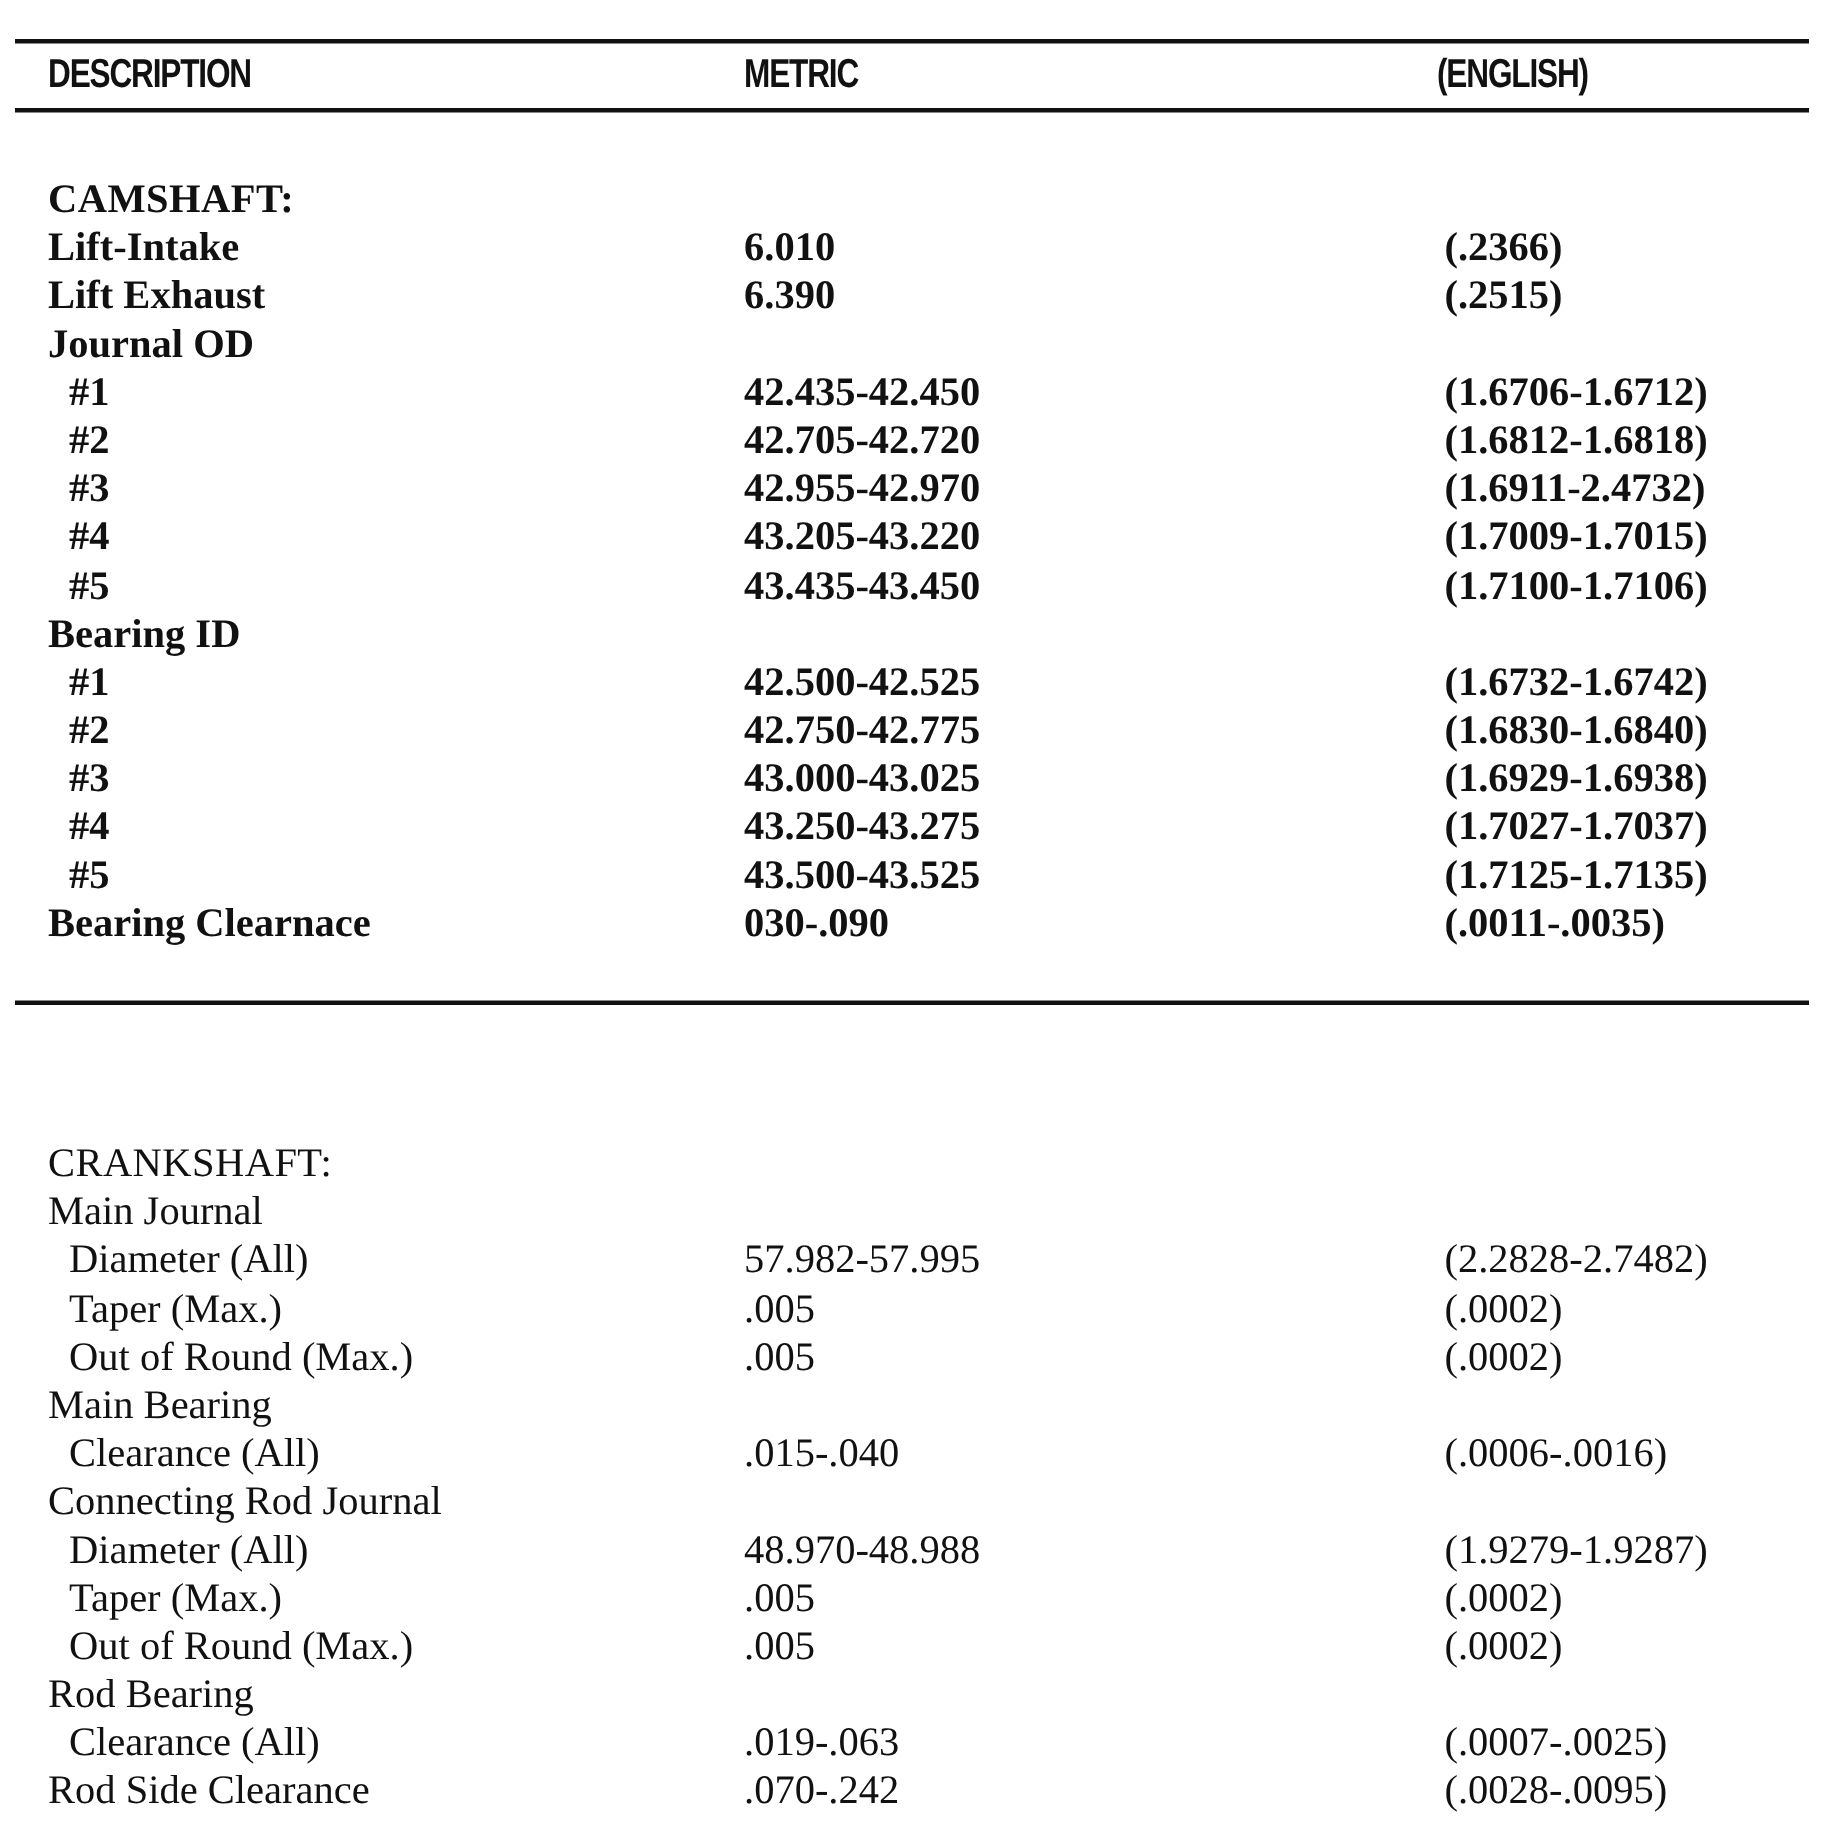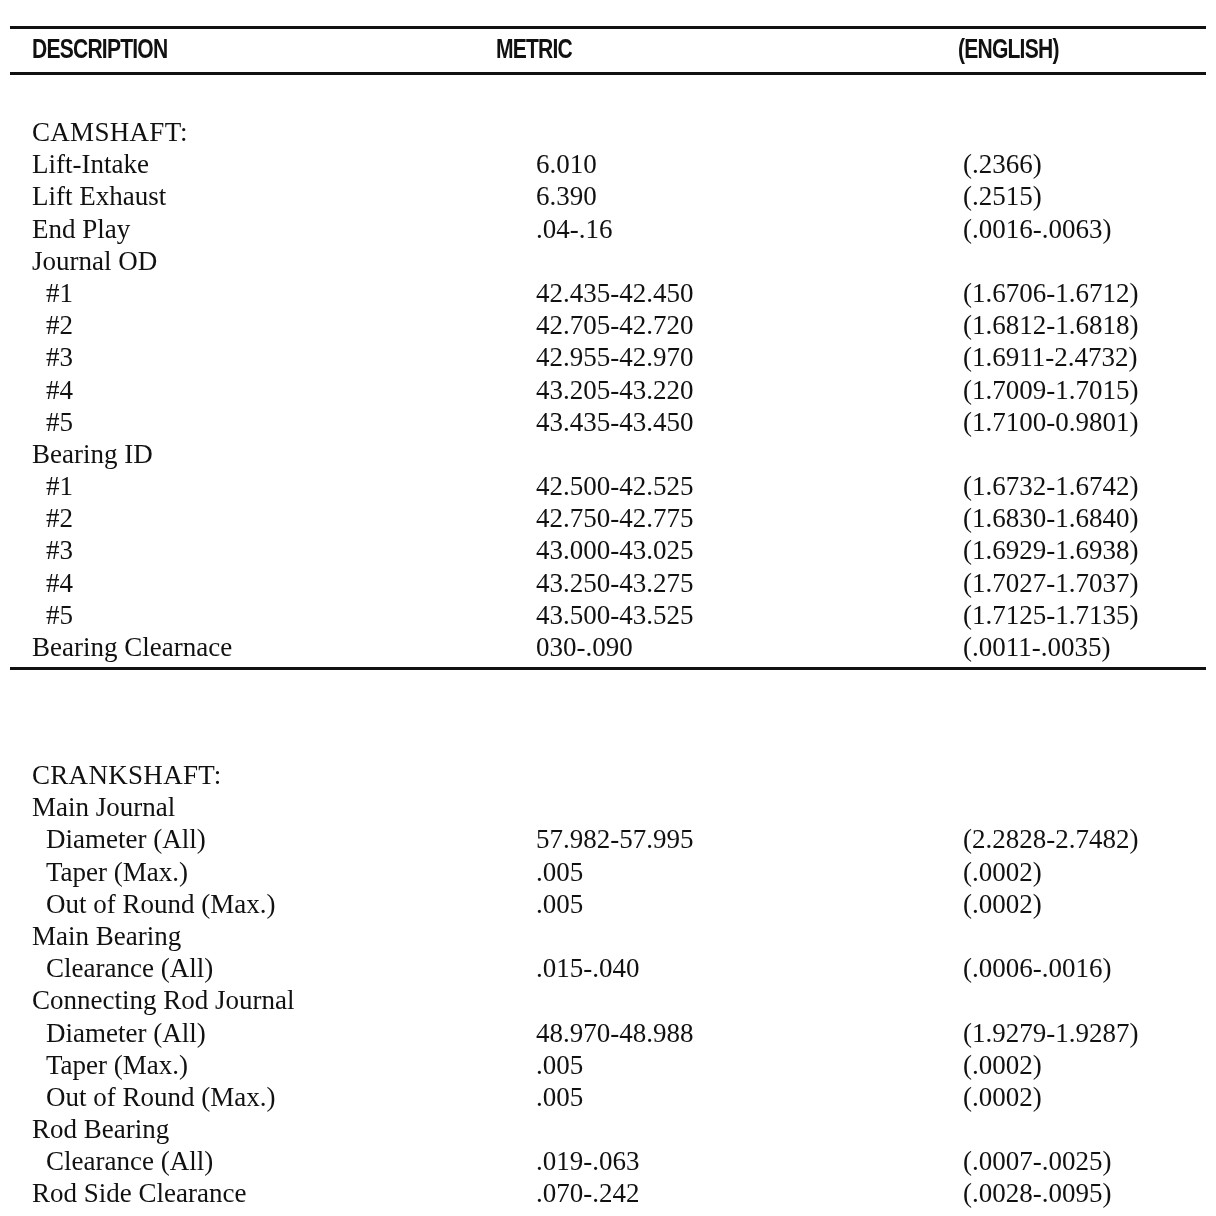--- a/index.html
+++ b/index.html
@@ -45,37 +45,37 @@
     }
     .c-desc { left: 32px; }
     .c-metric { left: 496px; }
     .c-eng { left: 958px; }
 
     .section {
       position: absolute;
       left: 0;
       width: 1216px;
     }
-    .section.camshaft { top: 116px; }
+    .section.camshaft { top: 116px; font-weight: bold; }
     .section.crankshaft { top: 759px; }
 
     .row {
       position: relative;
       height: 32.2px;
       font-size: 27px;
       line-height: 32px;
       white-space: nowrap;
     }
     .row span {
       position: absolute;
       top: 0;
     }
     .row .desc { left: 32px; }
     .row .desc.indent { left: 46px; }
-    .row .metric { left: 496px; margin-left: 40px; }
+    .row .metric { left: 496px; }
     .row .eng { left: 963px; }
     .section-title { letter-spacing: 0.3px; }
   </style>
 </head>
 <body>
 
 <div class="rule top"></div>
 
 <div class="header">
   <span class="col c-desc">DESCRIPTION</span>
@@ -94,25 +94,20 @@
         <span class="desc">Lift-Intake</span>
         <span class="metric">6.010</span>
         <span class="eng">(.2366)</span>
       </div>
       <div class="row">
         <span class="desc">Lift Exhaust</span>
         <span class="metric">6.390</span>
         <span class="eng">(.2515)</span>
       </div>
       <div class="row">
-        <span class="desc">End Play</span>
-        <span class="metric">.04-.16</span>
-        <span class="eng">(.0016-.0063)</span>
-      </div>
-      <div class="row">
         <span class="desc">Journal OD</span>
         <span class="metric"></span>
         <span class="eng"></span>
       </div>
       <div class="row">
         <span class="desc indent">#1</span>
         <span class="metric">42.435-42.450</span>
         <span class="eng">(1.6706-1.6712)</span>
       </div>
       <div class="row">
@@ -126,21 +121,21 @@
         <span class="eng">(1.6911-2.4732)</span>
       </div>
       <div class="row">
         <span class="desc indent">#4</span>
         <span class="metric">43.205-43.220</span>
         <span class="eng">(1.7009-1.7015)</span>
       </div>
       <div class="row">
         <span class="desc indent">#5</span>
         <span class="metric">43.435-43.450</span>
-        <span class="eng">(1.7100-0.9801)</span>
+        <span class="eng">(1.7100-1.7106)</span>
       </div>
       <div class="row">
         <span class="desc">Bearing ID</span>
         <span class="metric"></span>
         <span class="eng"></span>
       </div>
       <div class="row">
         <span class="desc indent">#1</span>
         <span class="metric">42.500-42.525</span>
         <span class="eng">(1.6732-1.6742)</span>

